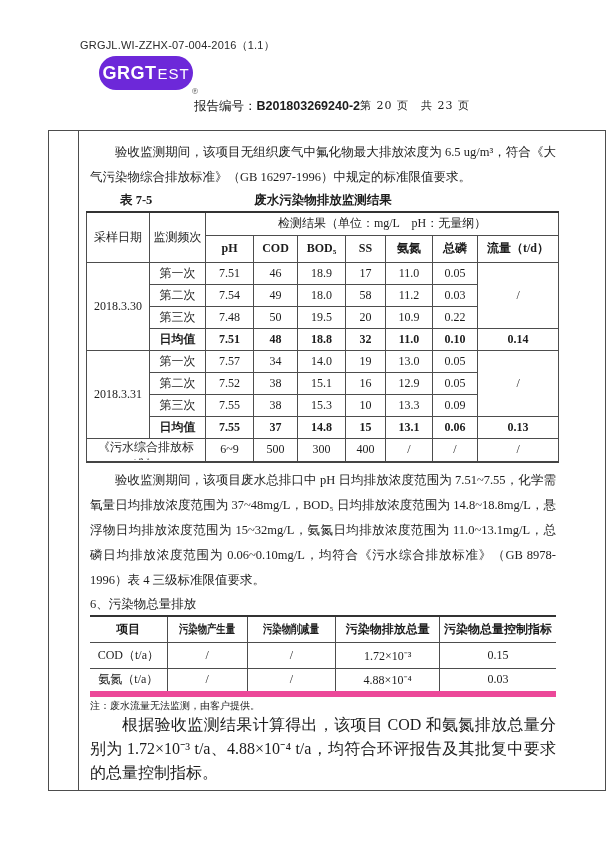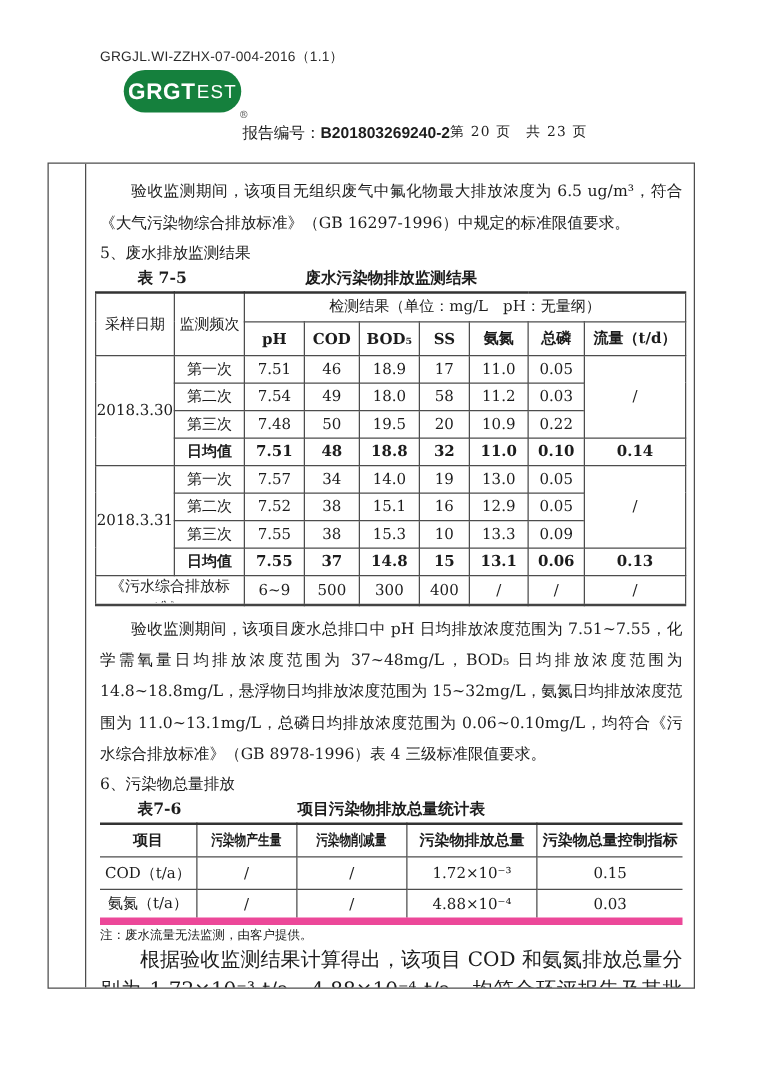--- a/index.html
+++ b/index.html
@@ -14,21 +14,21 @@
   }
   
   .doc-code {
     position:absolute; left:80px; top:38px;
     font-family:"Liberation Sans","DejaVu Sans",sans-serif;
     font-size:11px; color:#2a2a2a; letter-spacing:0.2px;
   }
   .logo {
     position:absolute; left:99px; top:56px;
     width:94px; height:34px;
-    background:#15803d;
+    background:#6d28d9;
     border-radius:17px;
     display:flex; align-items:center; justify-content:center;
     font-family:"Liberation Sans","DejaVu Sans",sans-serif;
     color:#ffffff;
   }
   .logo .bold  { font-weight:bold; font-size:18px; letter-spacing:0.5px; }
   .logo .light { font-weight:normal; font-size:15px; letter-spacing:1px; margin-left:1px; }
   .reg-mark {
     position:absolute; left:191px; top:87px;
     font-size:8px; color:#555;
@@ -36,24 +36,25 @@
   .report-line {
     position:absolute; left:97px; top:98px; width:470px;
     font-size:12.5px;
     display:flex; justify-content:center;
   }
   .report-no b { font-family:"Liberation Sans","DejaVu Sans",sans-serif; font-size:12.5px; }
   .page-indicator { font-size:11px; letter-spacing:1px; }
 
   
   .frame {
-    position:absolute; left:38px; top:130px;
-    width:518px; height:661px;
+    position:absolute; left:48px; top:130px;
+    width:558px; height:661px;
     border:1px solid #4d4d4d;
     overflow:hidden;
+    font-family:Liberation Serif, serif;
   }
   .gutter {
     position:absolute; left:0; top:0; bottom:0;
     width:30px; border-right:1px solid #4d4d4d;
   }
   .content {
     position:absolute; left:41px; top:0;
     width:466px; height:100%;
     padding-top:9px;
   }
@@ -107,21 +108,20 @@
   <span class="report-no"><span>报告编号：</span><b>B201803269240-2</b></span>
   <span class="page-indicator">第 20 页　共 23 页</span>
 </div>
 
 <div class="frame">
   <div class="gutter"></div>
   <div class="content">
 
     <p class="para">验收监测期间，该项目无组织废气中氟化物最大排放浓度为 6.5 ug/m³，符合《大气污染物综合排放标准》（GB 16297-1996）中规定的标准限值要求。</p>
 
-    <div class="section-head">5、废水排放监测结果</div>
 
     <div class="tbl-caption">
       <span class="lbl">表 7-5</span>
       <span class="ttl">废水污染物排放监测结果</span>
     </div>
 
     <table class="t75">
       <colgroup>
         <col style="width:63px">
           <col style="width:56px">
@@ -244,24 +244,20 @@
         <td>/</td>
         <td>/</td>
       </tr>
     </tbody>
       </table>
 
     <p class="para" style="margin-top:5px">验收监测期间，该项目废水总排口中 pH 日均排放浓度范围为 7.51~7.55，化学需氧量日均排放浓度范围为 37~48mg/L，BOD₅ 日均排放浓度范围为 14.8~18.8mg/L，悬浮物日均排放浓度范围为 15~32mg/L，氨氮日均排放浓度范围为 11.0~13.1mg/L，总磷日均排放浓度范围为 0.06~0.10mg/L，均符合《污水综合排放标准》（GB 8978-1996）表 4 三级标准限值要求。</p>
 
     <div class="section-head">6、污染物总量排放</div>
 
-    <div class="tbl-caption">
-      <span class="lbl">表7-6</span>
-      <span class="ttl">项目污染物排放总量统计表</span>
-    </div>
 
     <table class="t76">
       <colgroup>
         <col style="width:77px">
           <col style="width:80px">
           <col style="width:88px">
           <col style="width:104px">
           <col style="width:116px">
       </colgroup>
       <tbody>

